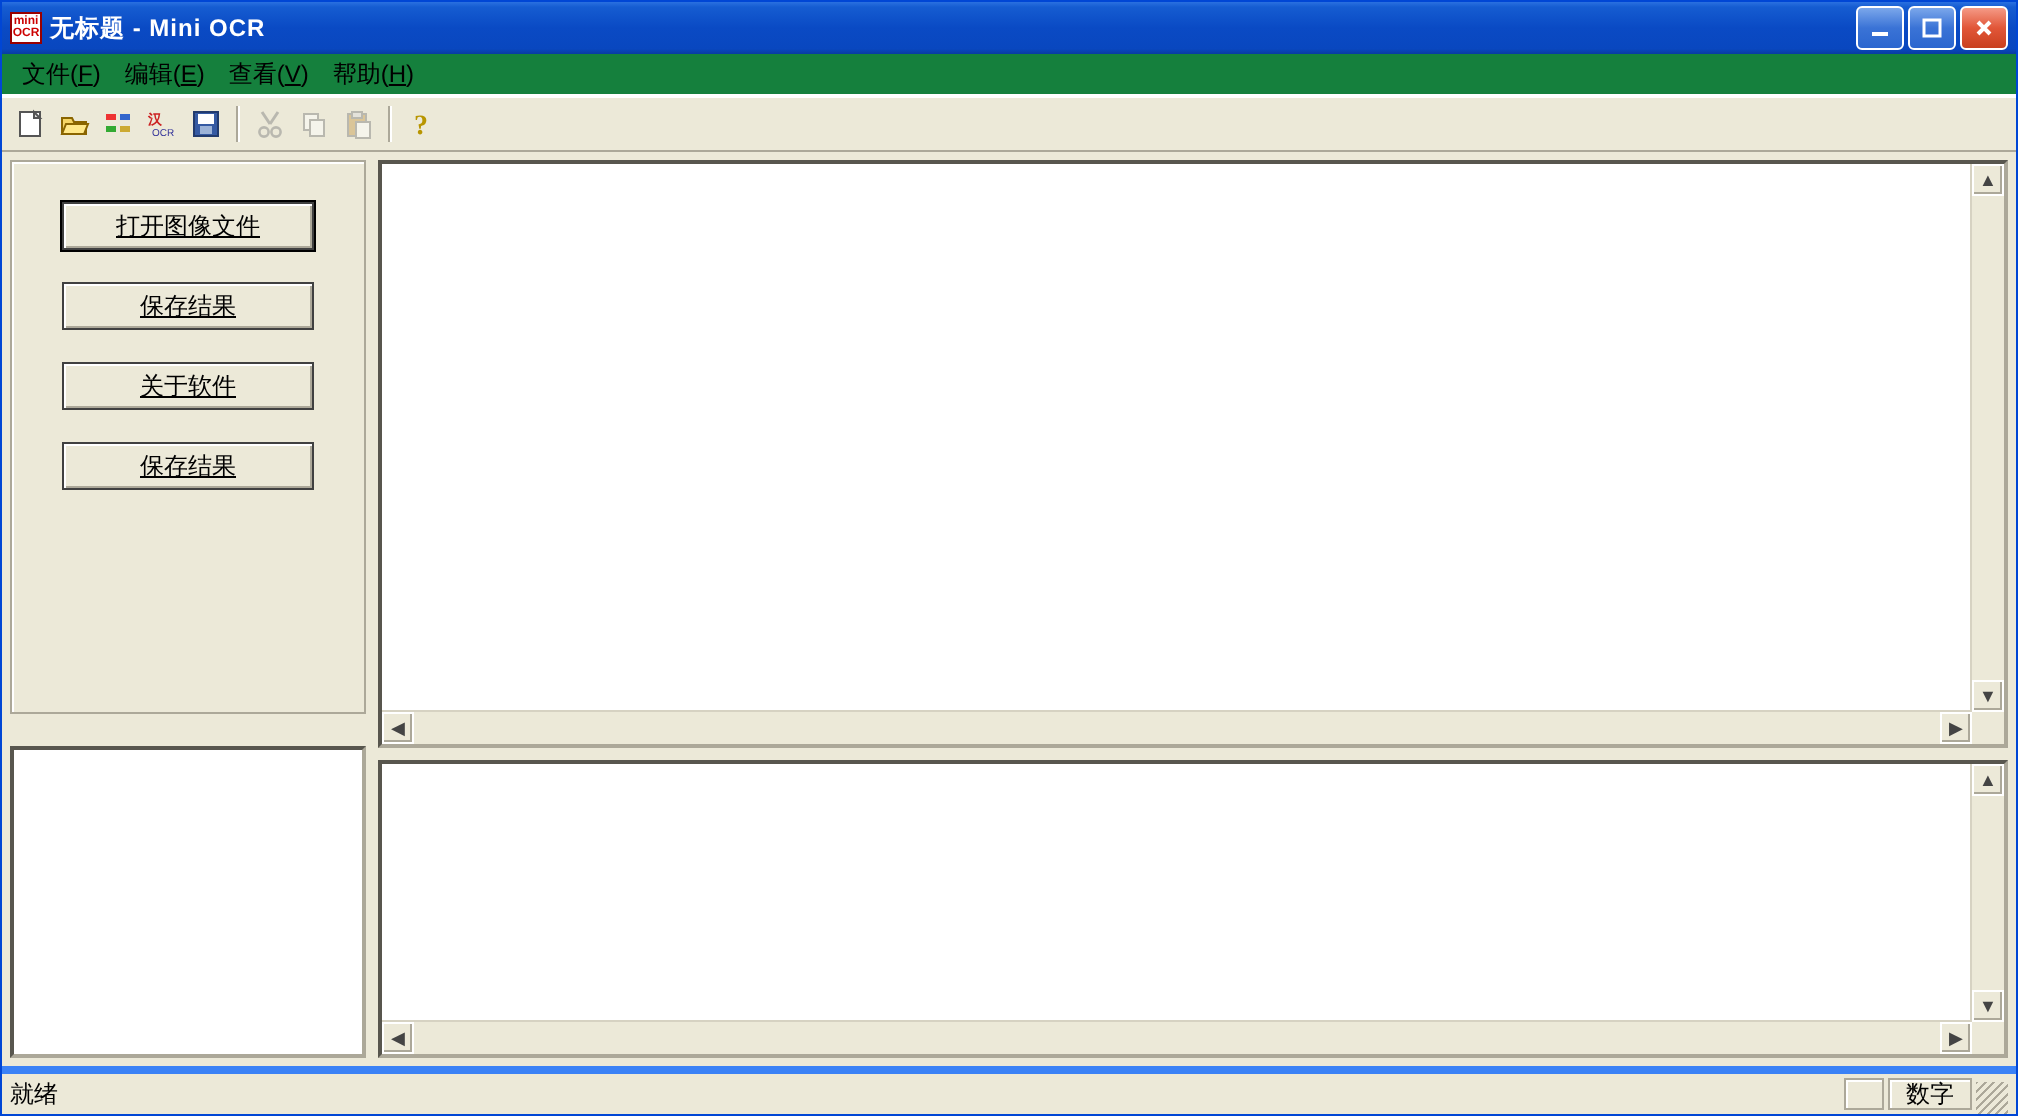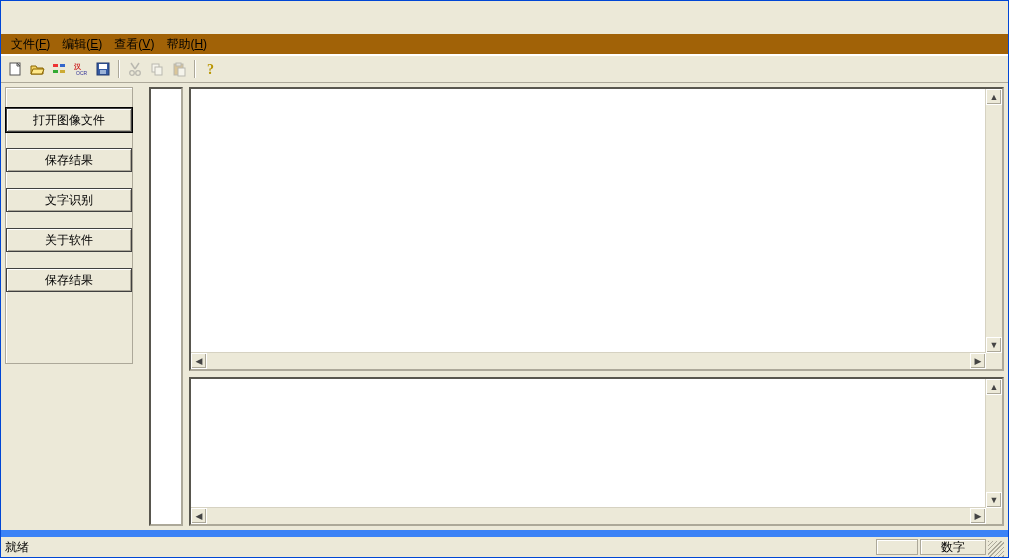--- a/index.html
+++ b/index.html
@@ -7,53 +7,78 @@
   
   .titlebar{height:26px;background:linear-gradient(to bottom,#2a70e0 0%,#155cd1 10%,#0a4ac4 50%,#0947bf 90%,#083da0 100%);display:flex;align-items:center;color:#fff;font-weight:bold;padding:0 4px;}
   .titlebar .app-icon{width:16px;height:16px;margin-right:4px;display:flex;flex-direction:column;justify-content:center;align-items:center;background:#fff;border:1px solid #900;box-sizing:border-box;font-size:6px;line-height:6px;color:#c00;font-weight:bold;}
   .title-text{flex:0 0 auto;font-family:Tahoma,sans-serif;font-size:12px;letter-spacing:0.5px;}
   .title-spacer{flex:1;}
   .win-btns{display:flex;gap:2px;}
   .win-btn{width:22px;height:20px;border:1px solid #fff;border-radius:3px;display:flex;align-items:center;justify-content:center;background:linear-gradient(to bottom,#7ba7eb 0%,#3a73d6 50%,#2b66cf 100%);}
   .win-btn.close{background:linear-gradient(to bottom,#f59a86 0%,#e15638 50%,#c9401f 100%);}
   .win-btn svg{display:block;}
   
-  .menubar{height:20px;background:#a16207;border-bottom:1px solid #fff;display:flex;align-items:center;padding:0 4px;gap:0;margin-top:33px;}
+  .menubar{height:20px;background:#15803d;border-bottom:1px solid #fff;display:flex;align-items:center;padding:0 4px;gap:0;}
   .menuitem{padding:2px 6px;cursor:default;}
   .menu-under{text-decoration:underline;}
   
   .toolbar{height:26px;background:#ece9d8;border-top:1px solid #fff;border-bottom:1px solid #aca899;display:flex;align-items:center;padding:0 4px;gap:2px;}
   .tb-btn{width:20px;height:20px;display:flex;align-items:center;justify-content:center;cursor:default;}
   .tb-btn.disabled{opacity:0.5;}
   .tb-sep{width:1px;height:18px;background:#aca899;margin:0 3px;border-right:1px solid #fff;}
   
   .client{flex:1;display:flex;gap:6px;padding:4px;min-height:0;}
-  .left-col{width:178px;display:flex;flex-direction:row;gap:16px;}
+  .left-col{width:178px;display:flex;flex-direction:column;gap:16px;text-decoration:underline;}
   .btn-panel{flex:0 0 auto;background:#ece9d8;border:1px solid #aca899;box-shadow:inset 1px 1px #fff;padding:20px 0;display:flex;flex-direction:column;gap:16px;align-items:center;height:235px;box-sizing:content-box;}
   .p-btn{min-width:100px;height:22px;background:#ece9d8;border:1px solid #404040;box-shadow:inset 1px 1px #fff, inset -1px -1px #aca899;font-size:12px;display:flex;align-items:center;justify-content:center;padding:0 12px;cursor:default;}
   .p-btn.primary{box-shadow:0 0 0 1px #000, inset 1px 1px #fff, inset -1px -1px #aca899;}
   .preview{flex:1;background:#fff;border:2px inset #aca899;min-height:0;}
   .right-col{flex:1;display:flex;flex-direction:column;gap:6px;min-width:0;}
   .main-view{flex:1;background:#fff;border:2px inset #aca899;position:relative;overflow:hidden;min-height:0;}
   .result-panel{height:145px;background:#fff;border:2px inset #aca899;position:relative;overflow:hidden;}
   .scroll-v{position:absolute;right:0;top:0;bottom:16px;width:16px;background:#ece9d8;border-left:1px solid #d6d2c2;}
   .scroll-h{position:absolute;left:0;right:16px;bottom:0;height:16px;background:#ece9d8;border-top:1px solid #d6d2c2;}
   .scroll-btn{position:absolute;width:16px;height:16px;background:#ece9d8;border:1px solid #fff;box-shadow:inset -1px -1px #aca899;box-sizing:border-box;display:flex;align-items:center;justify-content:center;font-size:9px;color:#444;}
   .scroll-corner{position:absolute;right:0;bottom:0;width:16px;height:16px;background:#ece9d8;}
   
-  .statusbar{height:20px;background:#ece9d8;border-top:7px solid #3b82f6;display:flex;align-items:center;padding:0 4px;font-size:12px;}
+  .statusbar{height:20px;background:#ece9d8;border-top:4px solid #3b82f6;display:flex;align-items:center;padding:0 4px;font-size:12px;}
   .status-left{flex:1;}
-  .status-cell{border:1px solid #aca899;box-shadow:inset 1px 1px #fff;padding:1px 20px;margin-left:2px;height:16px;box-sizing:border-box;display:flex;align-items:center;min-width:30px;}
+  .status-cell{border:1px solid #aca899;box-shadow:inset 1px 1px #fff;padding:1px 8px;margin-left:2px;height:16px;box-sizing:border-box;display:flex;align-items:center;min-width:30px;}
   .grip{width:16px;height:16px;margin-left:2px;background:repeating-linear-gradient(135deg,#aca899 0px,#aca899 1px,transparent 1px,transparent 3px);align-self:flex-end;}
 </style>
 </head>
 <body>
 
 <div class="window">
 
+  <div class="titlebar">
+    <div class="app-icon">
+      <span>mini</span>
+        <span>OCR</span>
+    </div>
+    <div class="title-text">无标题 - Mini OCR</div>
+    <div class="title-spacer"></div>
+    <div class="win-btns">
+      <div class="win-btn">
+        <svg width="10" height="10">
+            <rect x="1" y="7" width="8" height="2" fill="#fff"></rect>
+          </svg>
+      </div>
+      <div class="win-btn">
+        <svg width="10" height="10">
+            <rect x="1" y="1" width="8" height="8" fill="none" stroke="#fff" stroke-width="1.5"></rect>
+          </svg>
+      </div>
+      <div class="win-btn close">
+        <svg width="10" height="10">
+            <path d="M2 2 L8 8 M8 2 L2 8" stroke="#fff" stroke-width="2"></path>
+          </svg>
+      </div>
+    </div>
+  </div>
 
   <div class="menubar">
     <div class="menuitem"><span>文件</span>(<span class="menu-under">F</span>)</div>
     <div class="menuitem"><span>编辑</span>(<span class="menu-under">E</span>)</div>
     <div class="menuitem"><span>查看</span>(<span class="menu-under">V</span>)</div>
     <div class="menuitem"><span>帮助</span>(<span class="menu-under">H</span>)</div>
   </div>
 
   <div class="toolbar">
     <div class="tb-btn">
@@ -116,21 +141,20 @@
           <text x="4" y="13" font-size="14" font-weight="bold" fill="#b89500" font-family="Georgia,serif">?</text>
         </svg>
     </div>
   </div>
 
   <div class="client">
     <div class="left-col">
       <div class="btn-panel">
         <div class="p-btn primary">打开图像文件</div>
         <div class="p-btn">保存结果</div>
-        <div class="p-btn">文字识别</div>
         <div class="p-btn">关于软件</div>
         <div class="p-btn">保存结果</div>
       </div>
       <div class="preview"></div>
     </div>
     <div class="right-col">
       <div class="main-view">
         <div class="scroll-v">
           <div class="scroll-btn" style="top:0">▲</div>
           <div class="scroll-btn" style="bottom:0">▼</div>

